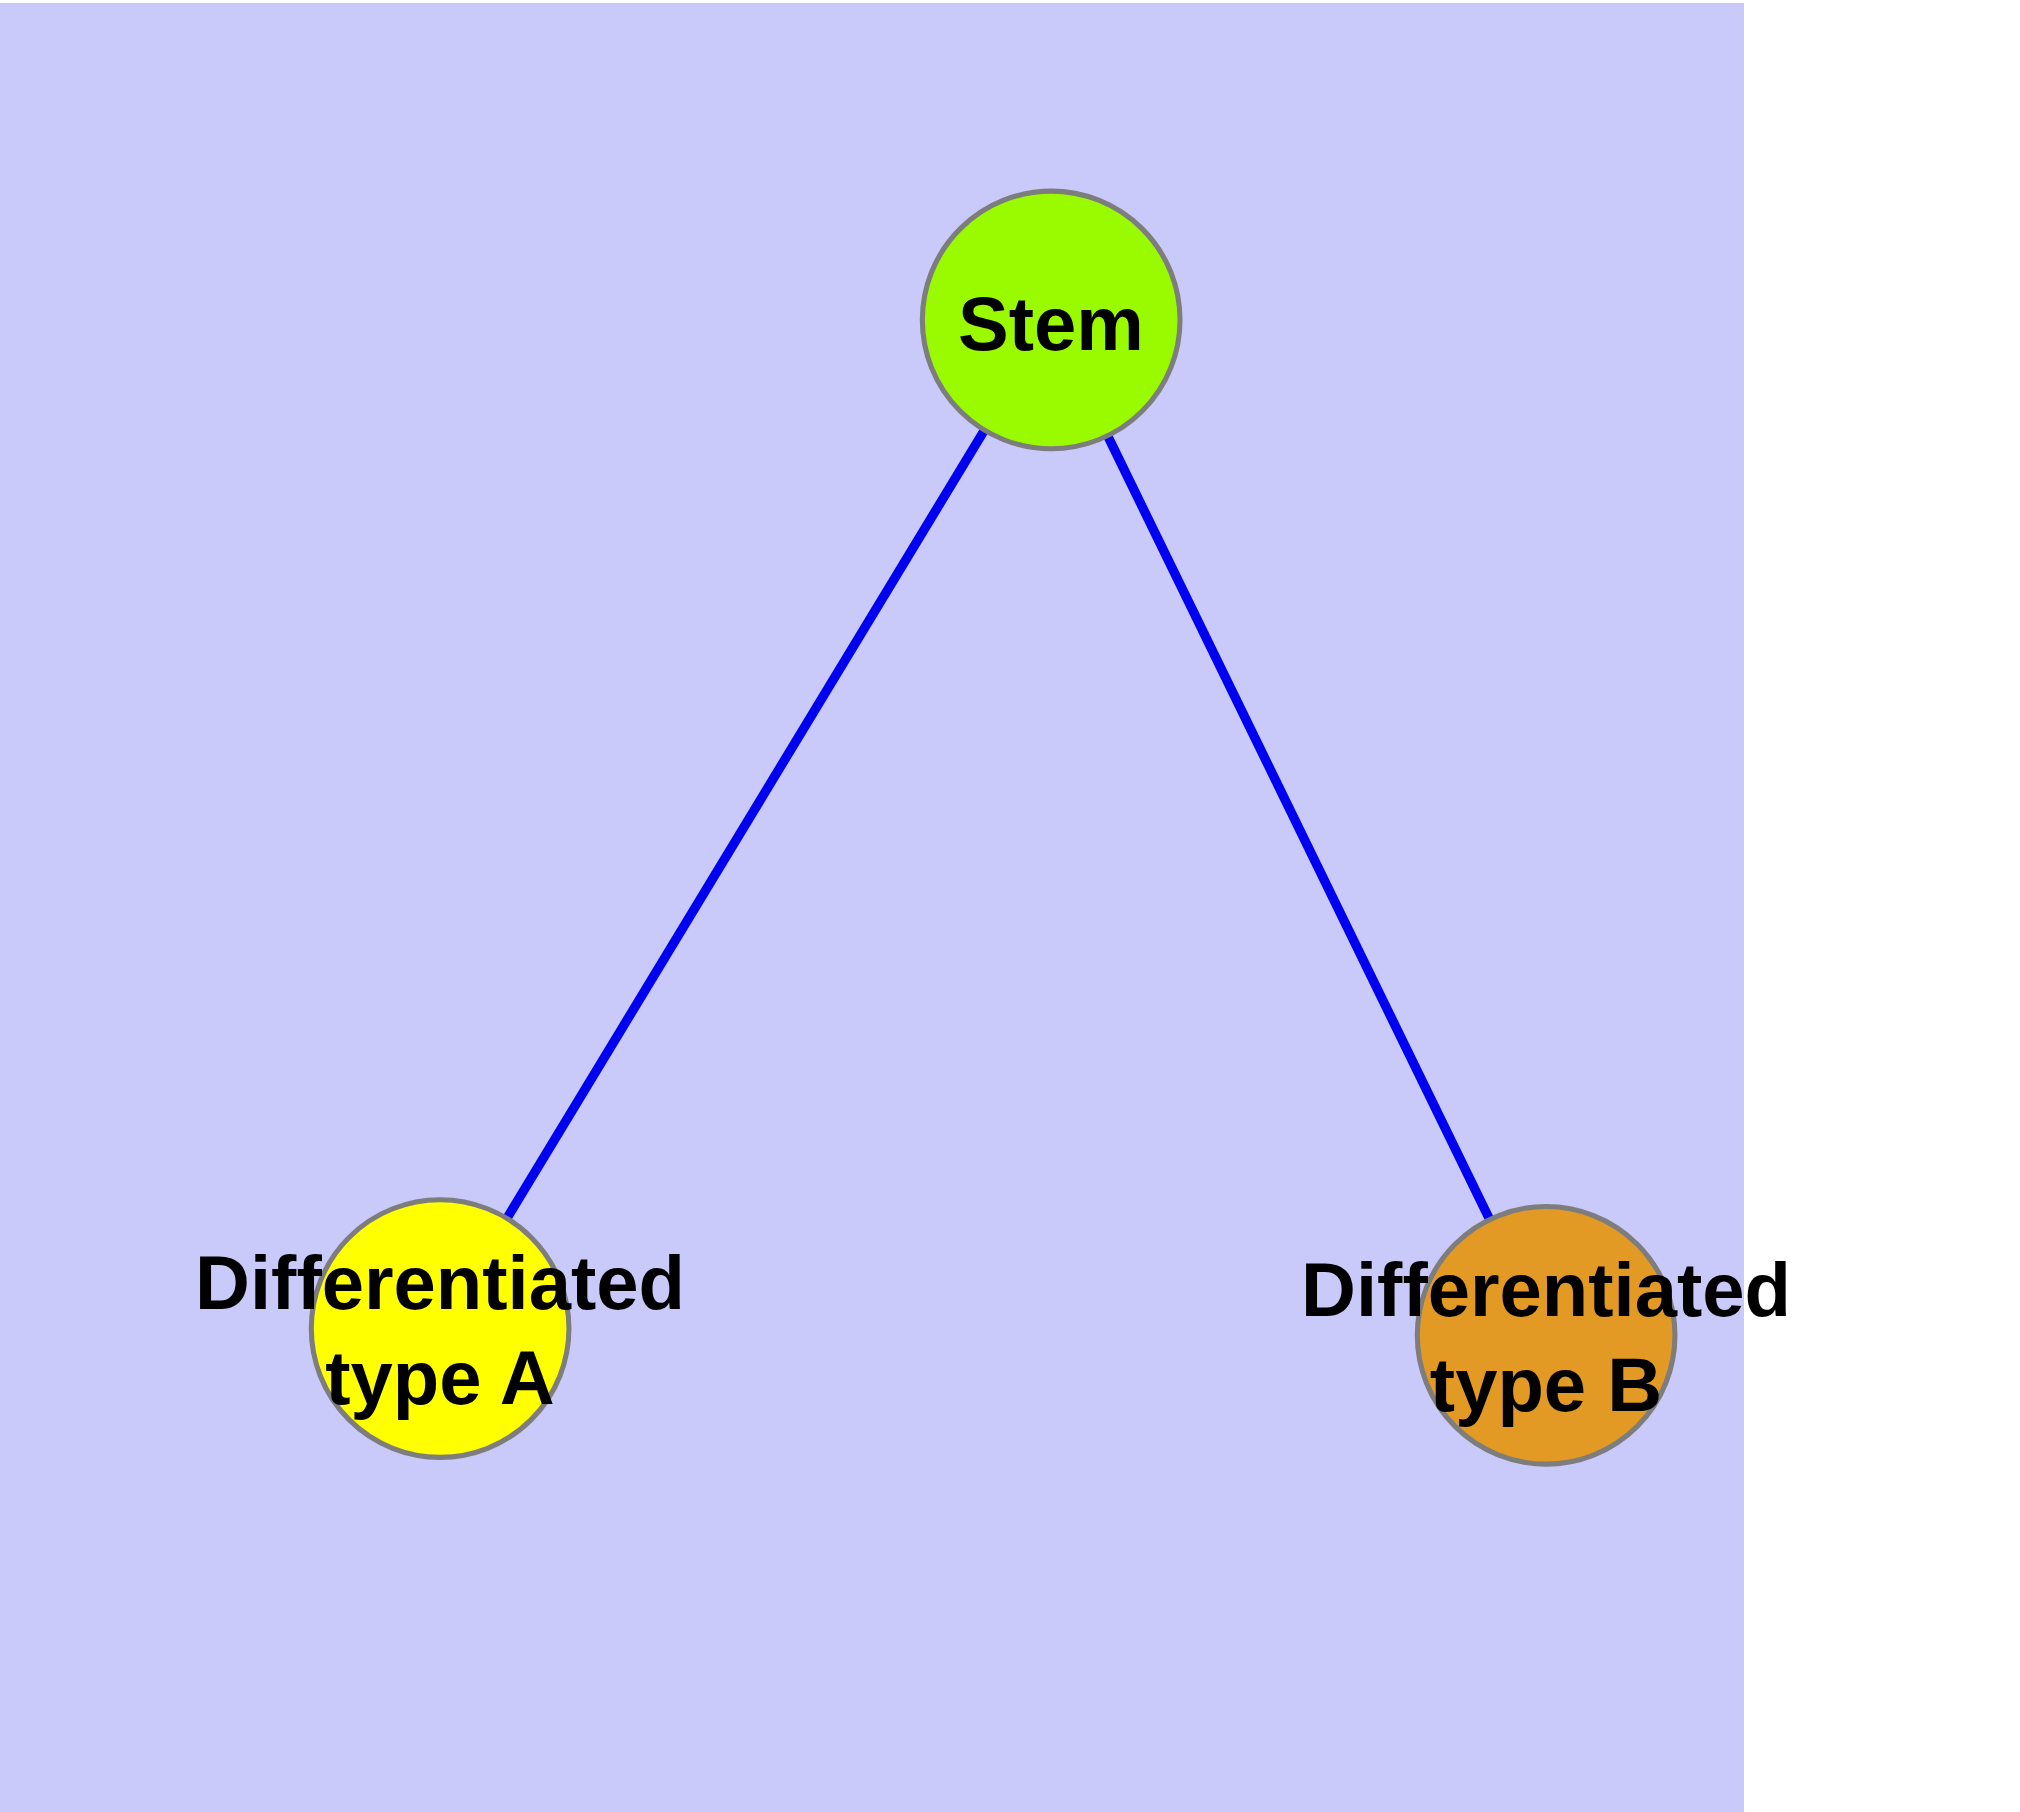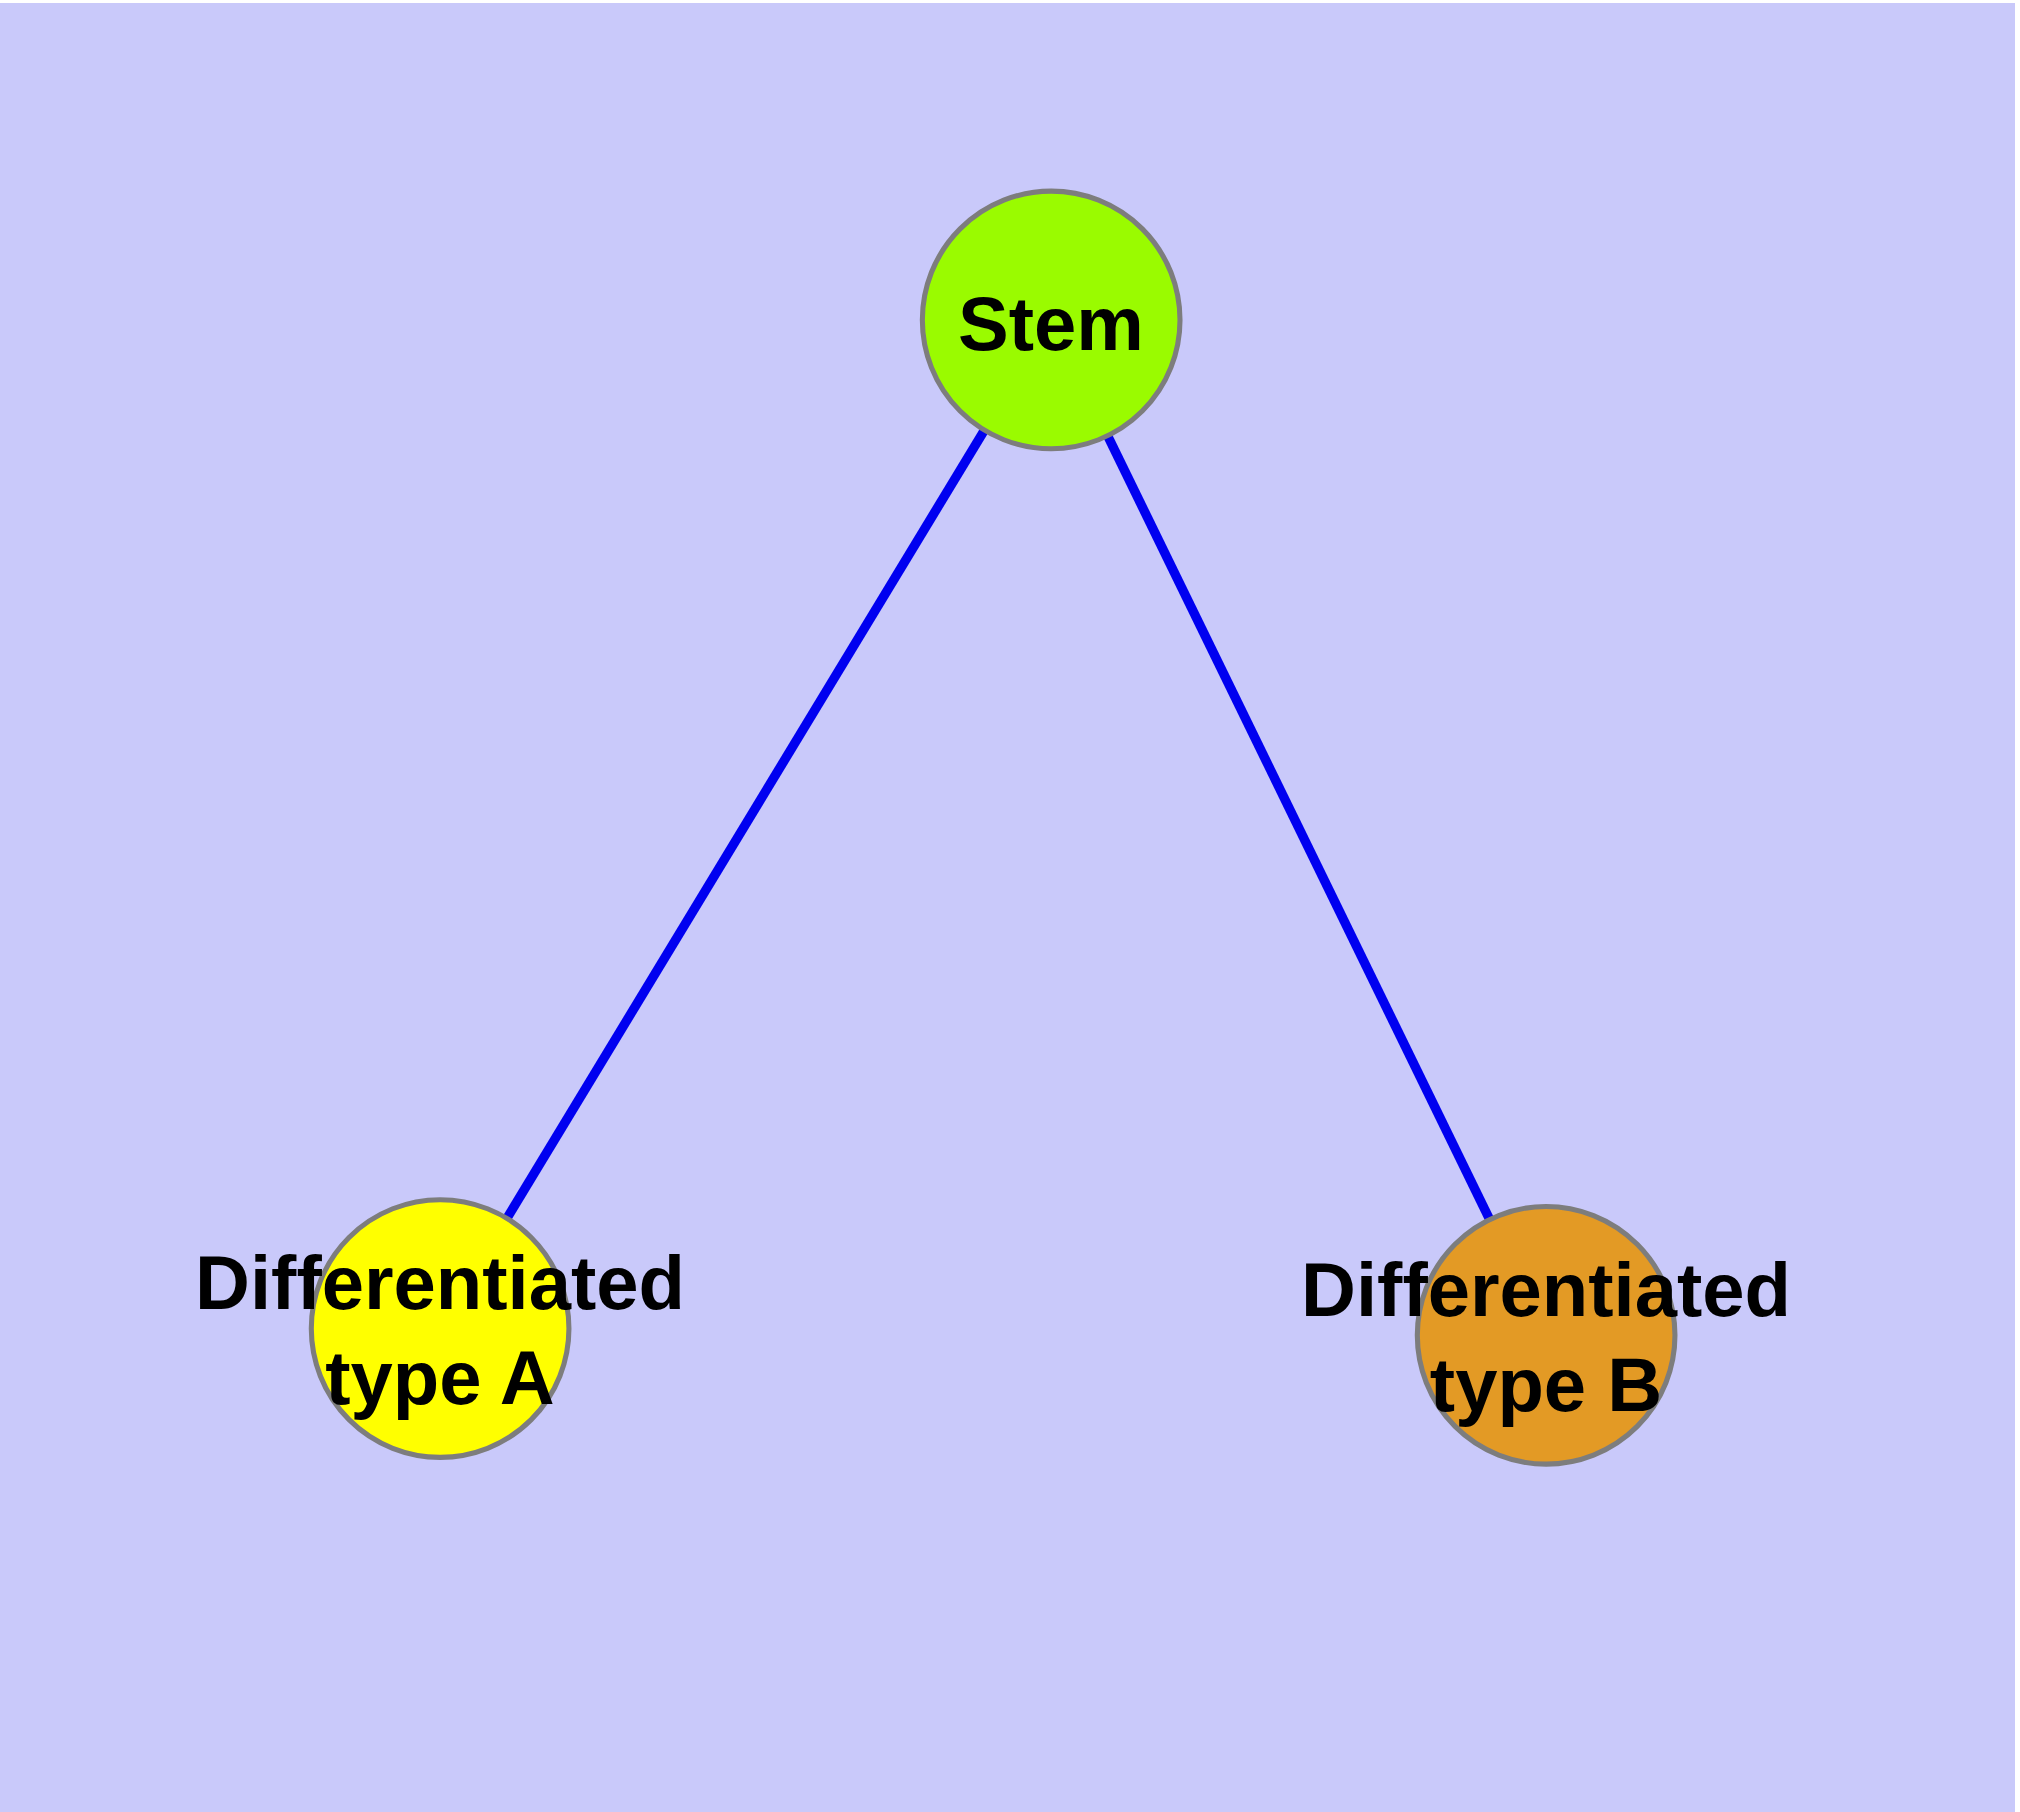--- a/index.html
+++ b/index.html
@@ -19,21 +19,21 @@
     left: 0;
     top: 0;
     width: 2021px;
     height: 2.5px;
     background: var(--c-top_strip, #ffffff);
   }
   .canvas {
     position: absolute;
     left: 0;
     top: 2.5px;
-    width: 2015px;
+    width: 1744px;
     height: 1810px;
     background: var(--c-background, #c9c9fa);
   }
   svg.graph {
     position: absolute;
     left: 0;
     top: 0;
     width: 2021px;
     height: 1812px;
   }

